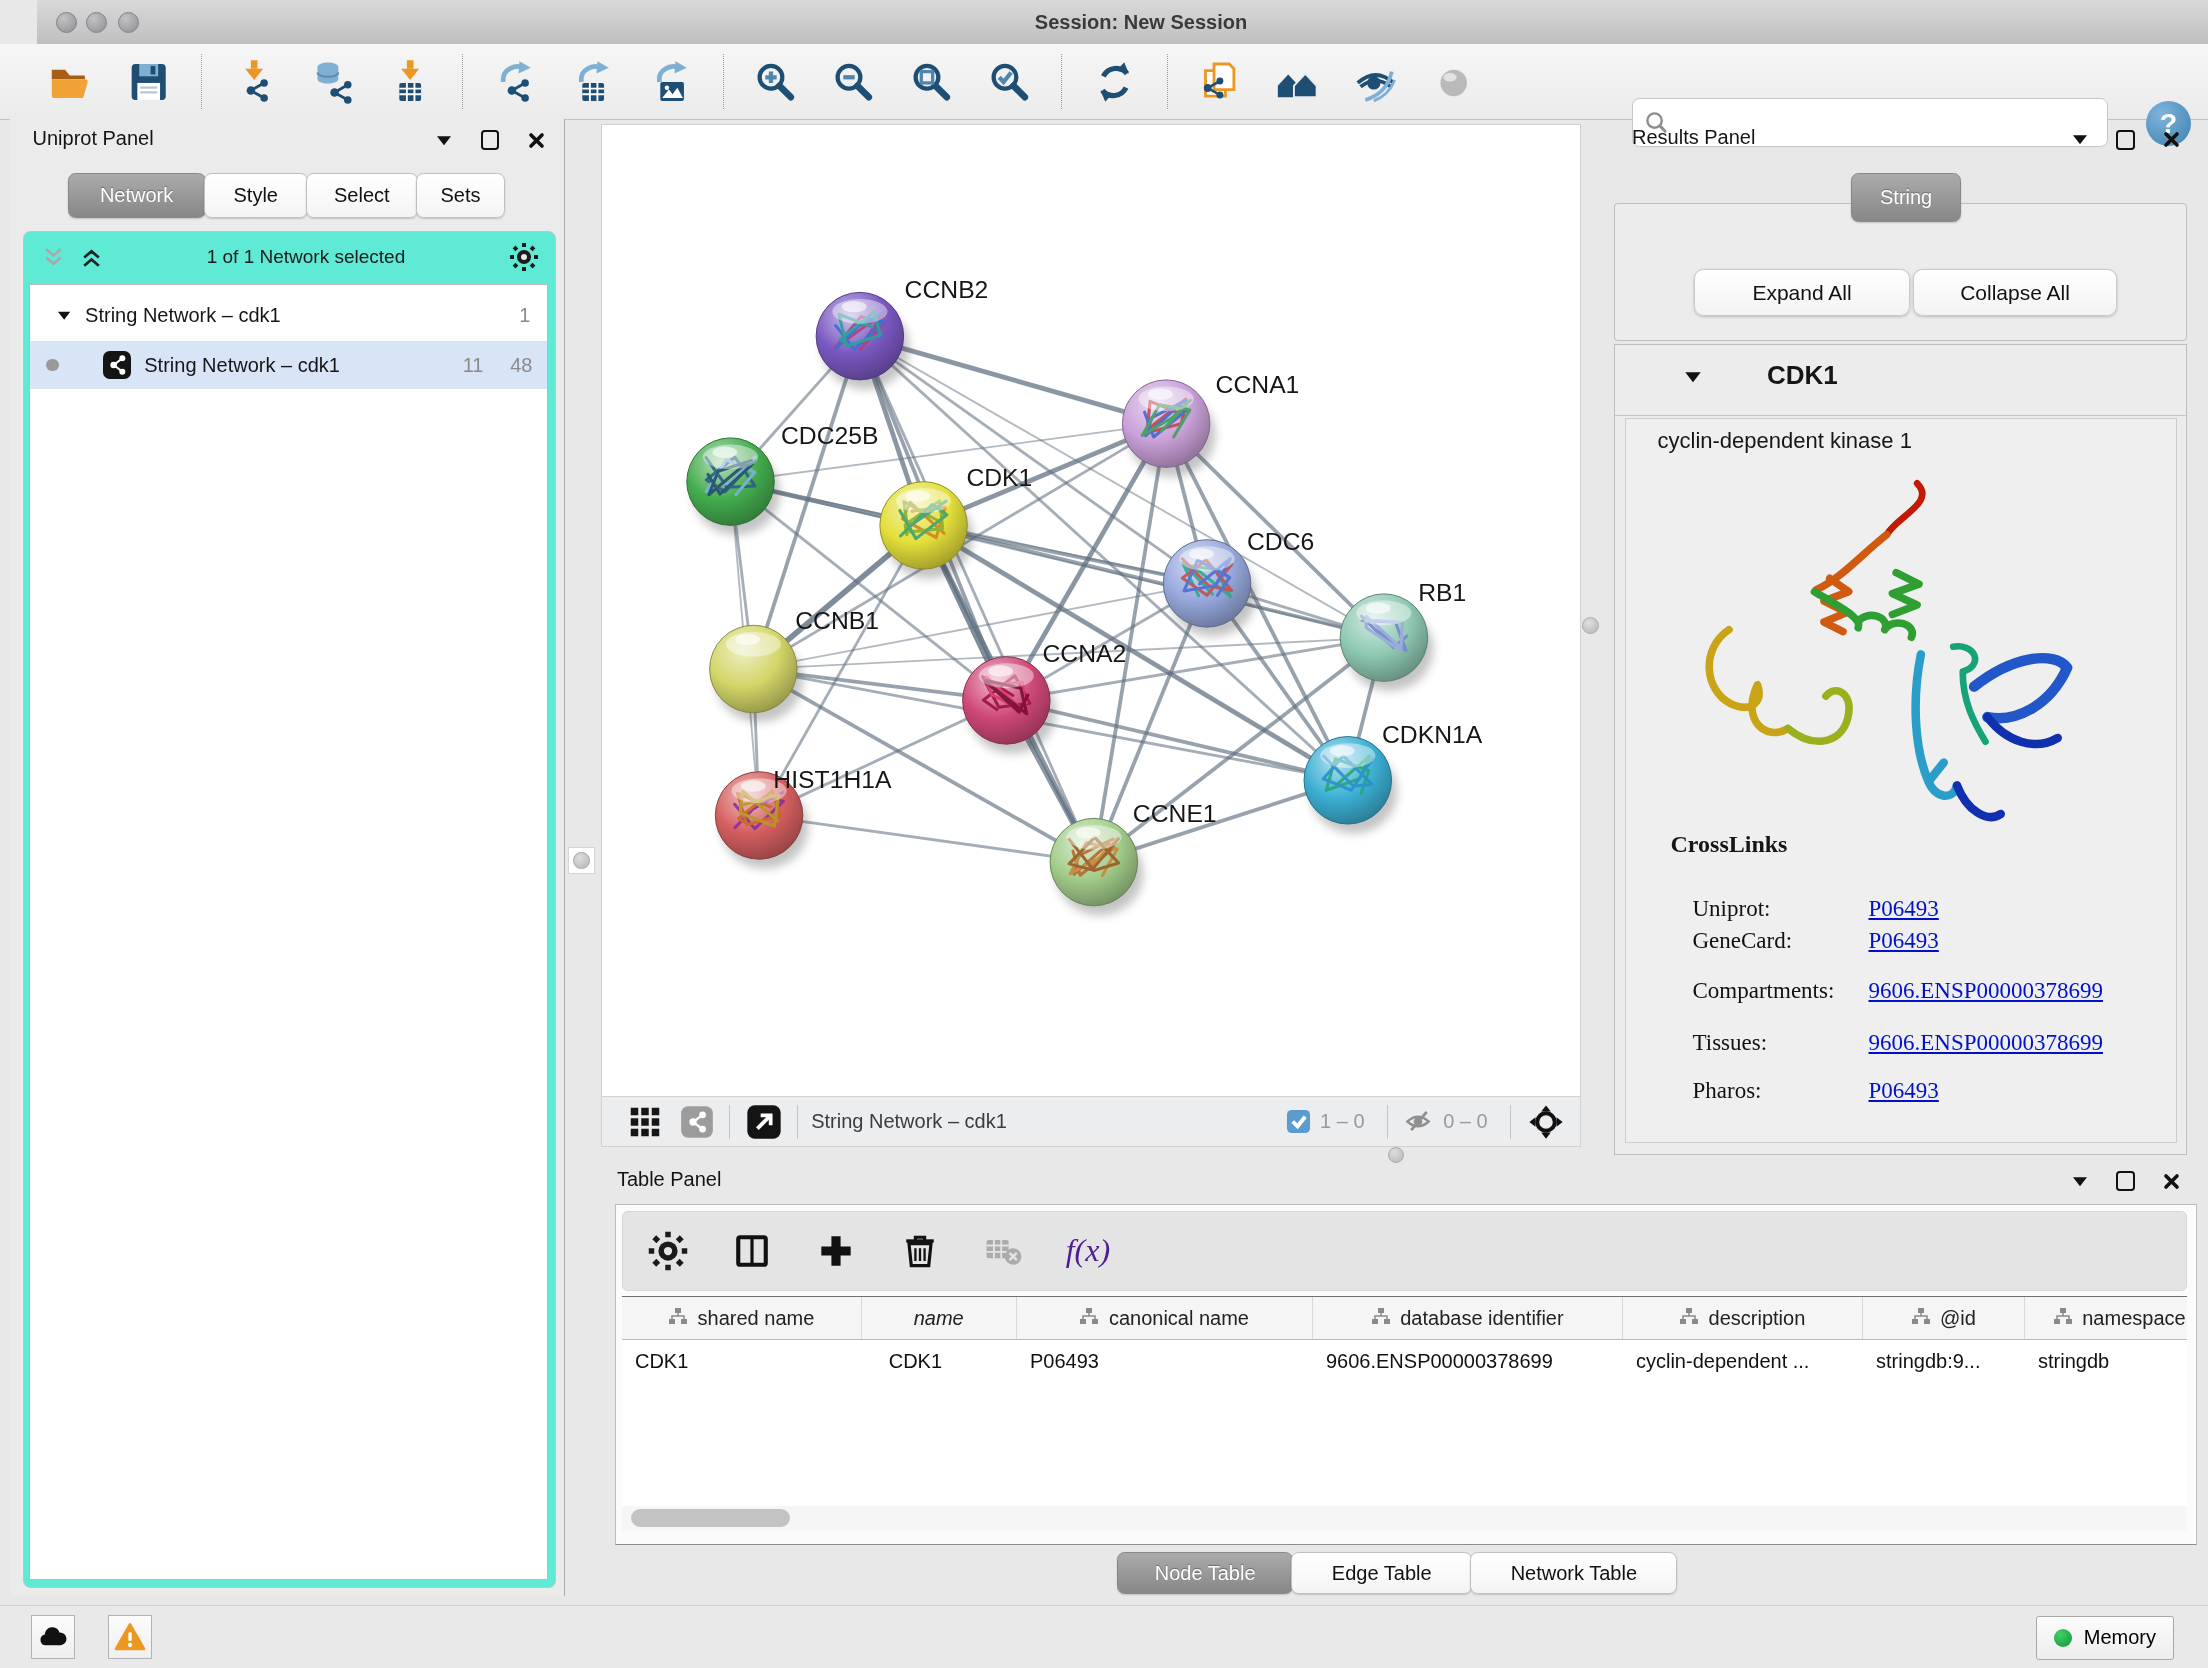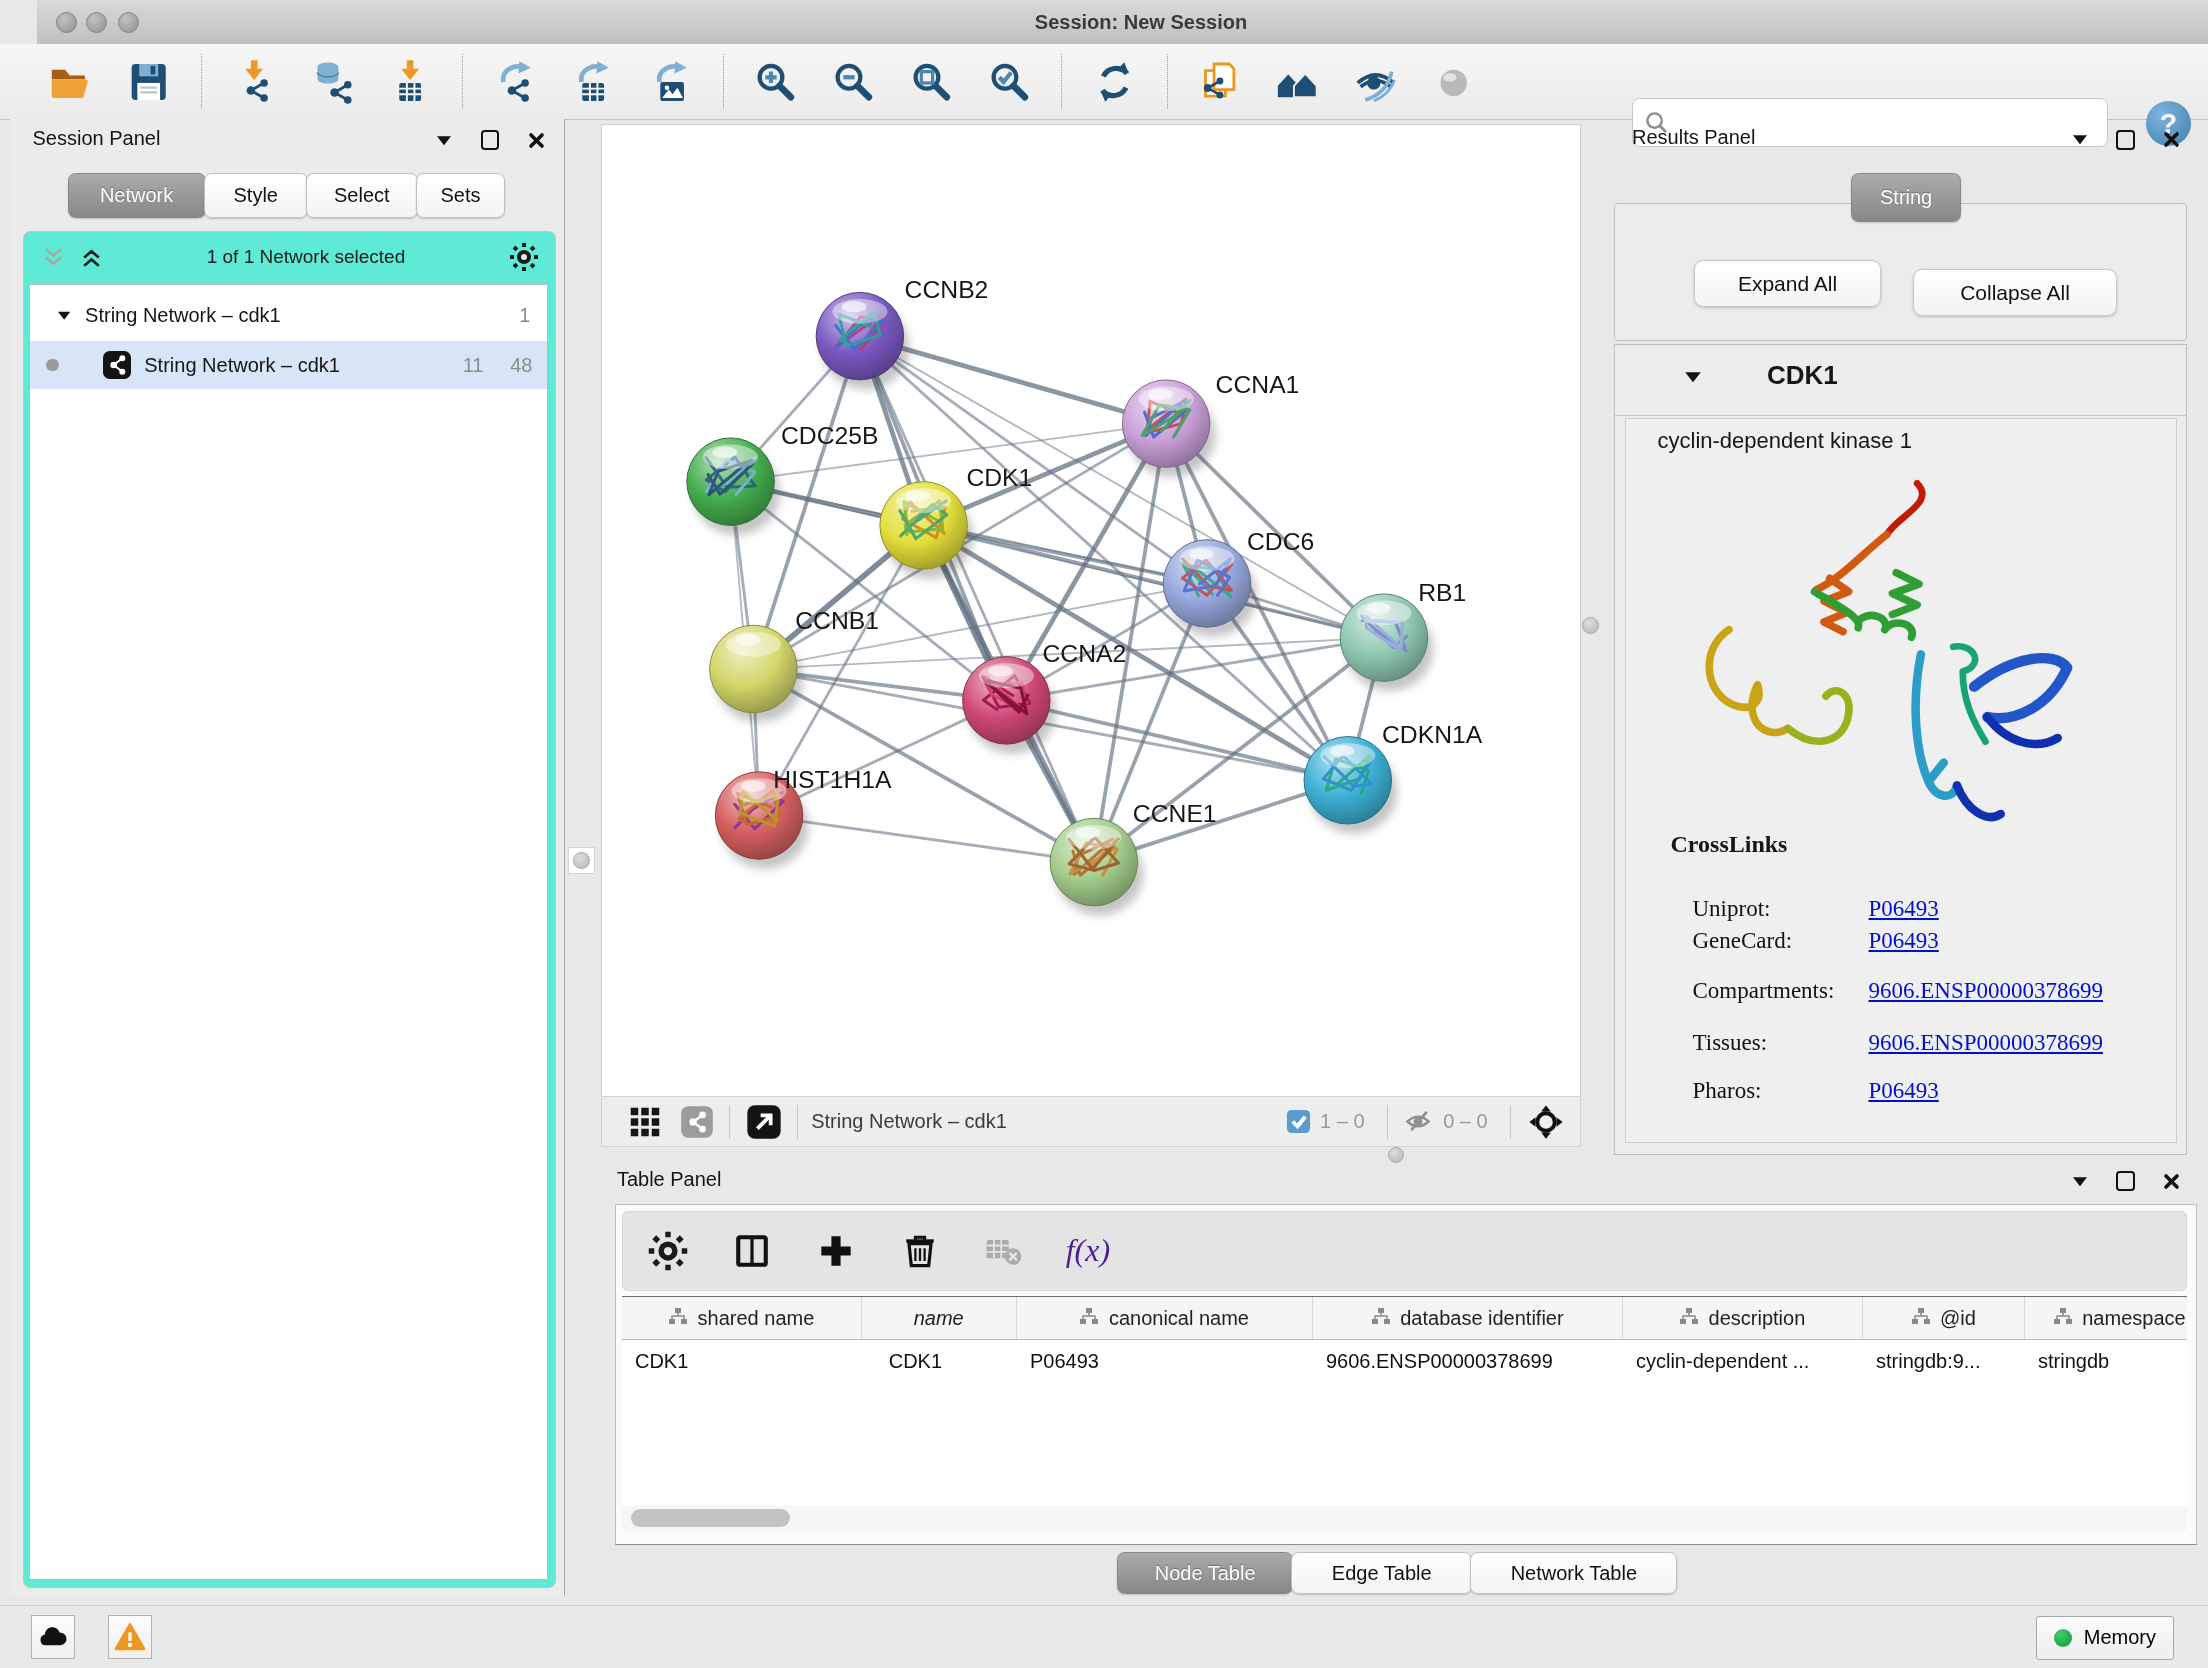--- a/index.html
+++ b/index.html
@@ -265,21 +265,21 @@
     <svg width="25" height="25" viewBox="0 0 26 26">
         <circle cx="11" cy="11" r="7.5" fill="none" stroke="#8d8d8d" stroke-width="2.5"></circle>
         <path d="M16.5 16.5 L22 22" stroke="#8d8d8d" stroke-width="3" stroke-linecap="round"></path>
       </svg>
     <input id="search-input" value="" style="">
   </div>
   <button id="help-btn" class="abs">?</button>
 </div>
 
 <div id="control-panel" class="abs">
-  <div style="position:absolute;left:23px;top:7.6px" class="panel-title">Session Panel</div>
+  <div style="position:absolute;left:23px;top:7.6px" class="panel-title">Uniprot Panel</div>
   <div class="ph-icons" style="right:19px;top:11.4px">
     <span class="icon-btn">
         <svg width="16" height="12.4" viewBox="0 0 16 12">
           <path d="M1 2h14l-7 9z" fill="#111"></path>
         </svg>
       </span>
     <span class="icon-btn">
         <span class="float-box"></span>
       </span>
     <span class="icon-btn">
@@ -674,21 +674,21 @@
         <span class="float-box"></span>
       </span>
     <span class="icon-btn">
         <svg width="17" height="17" viewBox="0 0 17 17">
           <path d="M3 3L14 14M14 3L3 14" stroke="#111" stroke-width="3.6" stroke-linecap="round"></path>
         </svg>
       </span>
   </div>
   <div id="rp-tab" class="tab active">String</div>
   <div id="rp-box1">
-    <button class="rp-btn" style="left:79px;top:56px;width:187px">Expand All</button>
+    <button class="rp-btn" style="left:79px;top:65px;width:216px">Expand All</button>
     <button class="rp-btn" style="left:298px;top:65px;width:204px">Collapse All</button>
   </div>
   <div id="rp-box2">
     <div id="rp-gene-row">
       <span class="icon-btn" style="position:absolute;left:69px;top:25px">
           <svg width="18" height="13.3" viewBox="0 0 16 12">
             <path d="M1 2h14l-7 9z" fill="#111"></path>
           </svg>
         </span>
       <span style="position:absolute;left:152px;top:15px;font-size:26px;font-weight:bold">CDK1</span>

